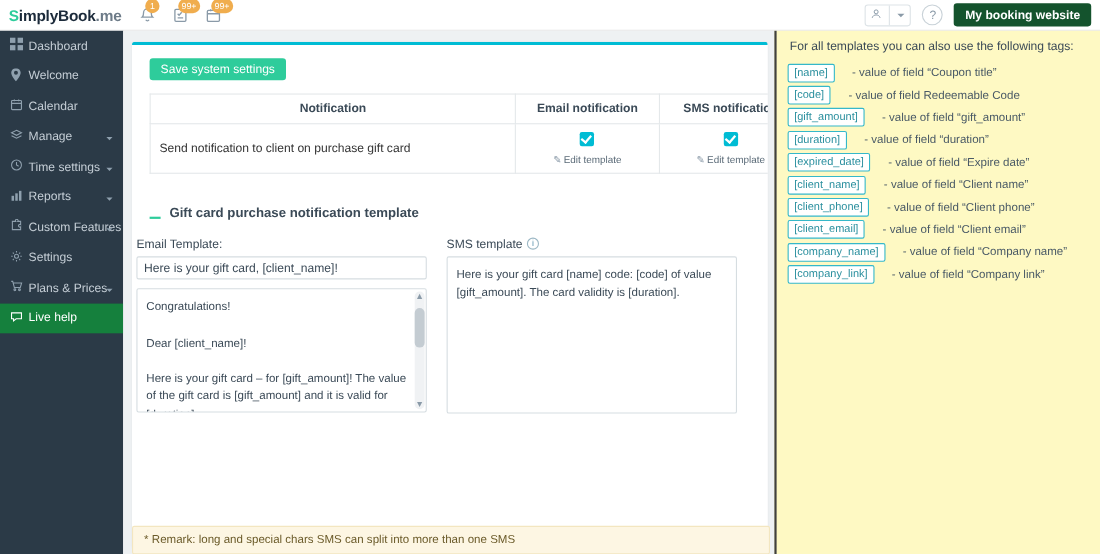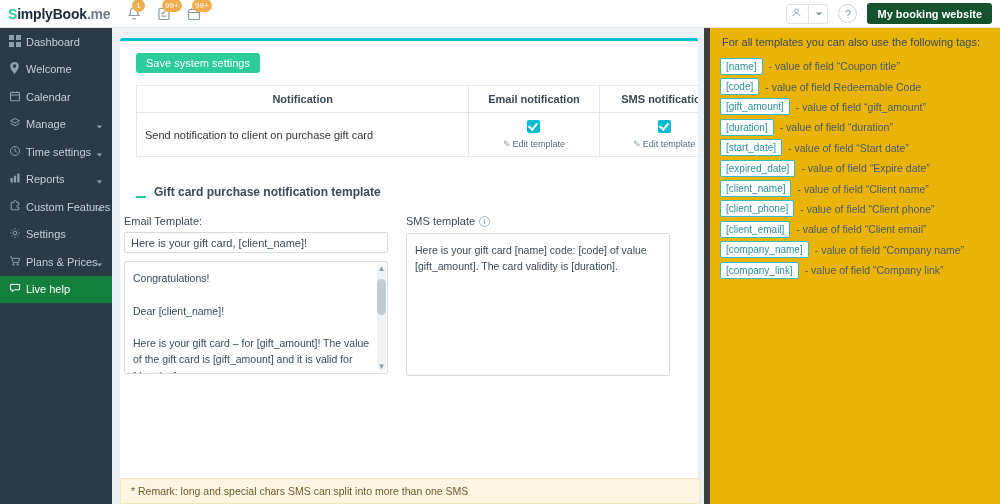--- a/index.html
+++ b/index.html
@@ -163,31 +163,31 @@
 
   .remark {
     position:absolute; left:120px; top:478px; width:580px; height:26px;
     background:#fdf6e3; border:1px solid #f3e6c0; border-radius:2px;
     font-size:10.5px; color:#6b5b2a; padding:6px 10px;
   }
 
   
   .rightpanel {
     position:absolute; top:28px; left:704px; width:296px; height:476px;
-    background:#eab308; padding:8px 10px 0 10px;
-    border-left:6px solid #404040;
+    background:#fef9c3; padding:8px 10px 0 10px;
+    border-left:2px solid #404040;
   }
   .rp-title { font-size:11px; color:#3b4a57; margin:0 0 8px 2px; }
   .tagrow { display:flex; align-items:center; height:20.4px;text-align:right; }
   .tag {
     border:1px solid #35b8c9; color:#2a8f9e; background:#fff;
     border-radius:2px; font-size:10px; padding:1px 5px; line-height:13px;
     cursor:pointer; white-space:nowrap;
   }
-  .tagdesc { font-size:10.5px; color:#4a5a66; margin-left:6px; white-space:nowrap; }
+  .tagdesc { font-size:10.5px; color:#4a5a66; margin-left:16px; white-space:nowrap; }
 </style>
 </head>
 <body>
 
 <div id="app">
 
   <div class="topbar">
     <div class="logo">
       <span class="s">S</span><span>implyBook</span><span class="me">.me</span>
     </div>
@@ -450,24 +450,20 @@
     </div>
     <div class="tagrow">
       <span class="tag">[gift_amount]</span>
       <span class="tagdesc">- value of field “gift_amount”</span>
     </div>
     <div class="tagrow">
       <span class="tag">[duration]</span>
       <span class="tagdesc">- value of field “duration”</span>
     </div>
     <div class="tagrow">
-      <span class="tag">[start_date]</span>
-      <span class="tagdesc">- value of field “Start date”</span>
-    </div>
-    <div class="tagrow">
       <span class="tag">[expired_date]</span>
       <span class="tagdesc">- value of field “Expire date”</span>
     </div>
     <div class="tagrow">
       <span class="tag">[client_name]</span>
       <span class="tagdesc">- value of field “Client name”</span>
     </div>
     <div class="tagrow">
       <span class="tag">[client_phone]</span>
       <span class="tagdesc">- value of field “Client phone”</span>

